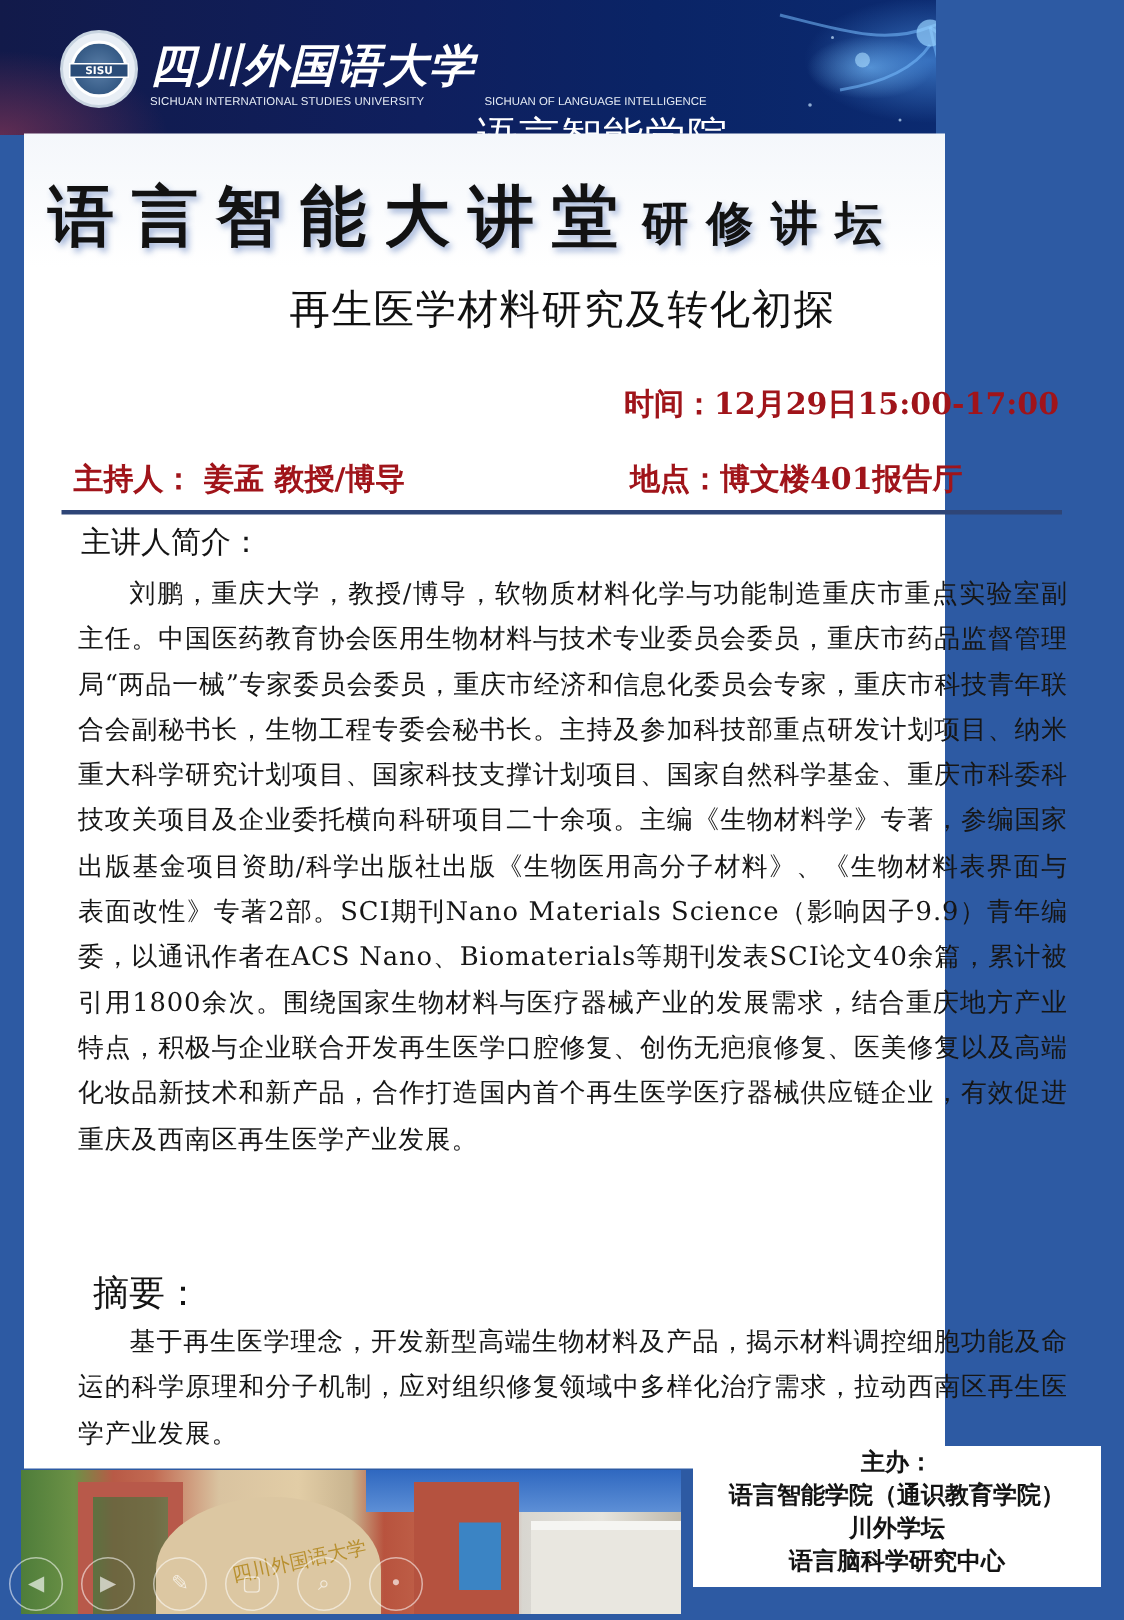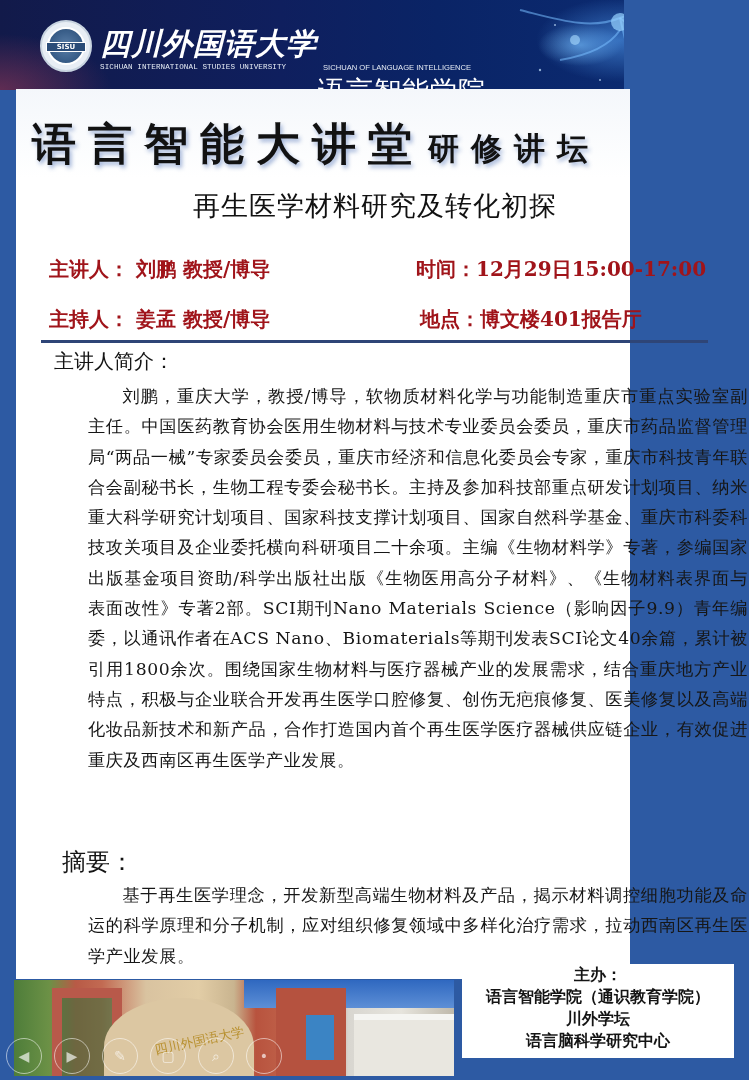--- a/index.html
+++ b/index.html
@@ -41,21 +41,21 @@
     position: absolute; left: 100px; top: 24px;
     color: #ffffff; font-size: 30px; font-weight: bold; letter-spacing: 1px;
     font-family: "DejaVu Serif", serif; font-style: italic;
   }
   .college-cn {
     position: absolute; left: 318px; top: 26px;
     color: #ffffff; font-size: 27px; font-family: "DejaVu Sans", sans-serif; letter-spacing: 1px; margin-top: 47px;
   }
   .univ-en {
     position: absolute; left: 100px; top: 63px;
-    color: #e6ecf5; font-size: 7.6px; font-family: Liberation Mono, monospace; letter-spacing: 0.1px;
+    color: #e6ecf5; font-size: 7.6px; font-family: Liberation Sans, sans-serif; letter-spacing: 0.1px;
   }
   .college-en {
     position: absolute; left: 323px; top: 63px;
     color: #e6ecf5; font-size: 7.6px; font-family: "Liberation Sans", sans-serif;
   }
 
   
   .panel {
     position: absolute; left: 16px; top: 89px; width: 614px; height: 890px;
     background: linear-gradient(180deg, #f4f7fb 0%, #ffffff 10%, #ffffff 100%);
@@ -78,21 +78,21 @@
   .info-row .lbl { font-weight: bold; }
   .divider {
     position: absolute; left: 25px; top: 251px; width: 667px; height: 3px; background: #2e4577;
   }
   .section-head {
     position: absolute; font-size: 20px; font-weight: normal; color: #141414;
   }
   .para {
     position: absolute; left: 36px; width: 660px;
     font-size: 17.2px; line-height: 30.3px; color: #161616; text-align: justify;
-    text-indent: 2em; letter-spacing: 0.6px; margin-left: 36px;
+    text-indent: 2em; letter-spacing: 0.6px;
   }
 
   
   .photos {
     position: absolute; left: 14px; top: 980px; width: 440px; height: 96px;
     background:
       linear-gradient(90deg,
         #4e7d3a 0%, #6c9146 8%, #b85a46 14%, #c26a52 20%, #d9c3a0 30%, #e2cda6 42%,
         #c9b48f 50%, #b8533e 55%, #c0624a 62%, #3b76b8 66%, #c0624a 70%, #d8d6d0 76%, #e6e4dd 88%, #bfb9ab 100%);
     overflow: hidden;
@@ -171,24 +171,20 @@
   <div class="univ-en">SICHUAN INTERNATIONAL STUDIES UNIVERSITY</div>
   <div class="college-en">SICHUAN OF LANGUAGE INTELLIGENCE</div>
 </div>
 
 <div class="panel">
   <div class="main-title">
     <span class="big">语言智能大讲堂</span><span class="small">研修讲坛</span>
   </div>
   <div class="subtitle">再生医学材料研究及转化初探</div>
 
-  <div class="info-row" style="left:33px; top:167px;">
-    <span class="lbl">主讲人：</span>
-    <span>刘鹏 教授/博导</span>
-  </div>
   <div class="info-row" style="left:400px; top:167px;">
     <span class="lbl">时间：</span><span>12月29日15:00-17:00</span>
   </div>
   <div class="info-row" style="left:33px; top:217px;">
     <span class="lbl">主持人：</span>
     <span>姜孟 教授/博导</span>
   </div>
   <div class="info-row" style="left:404px; top:217px;">
     <span class="lbl">地点：</span><span>博文楼401报告厅</span>
   </div>

